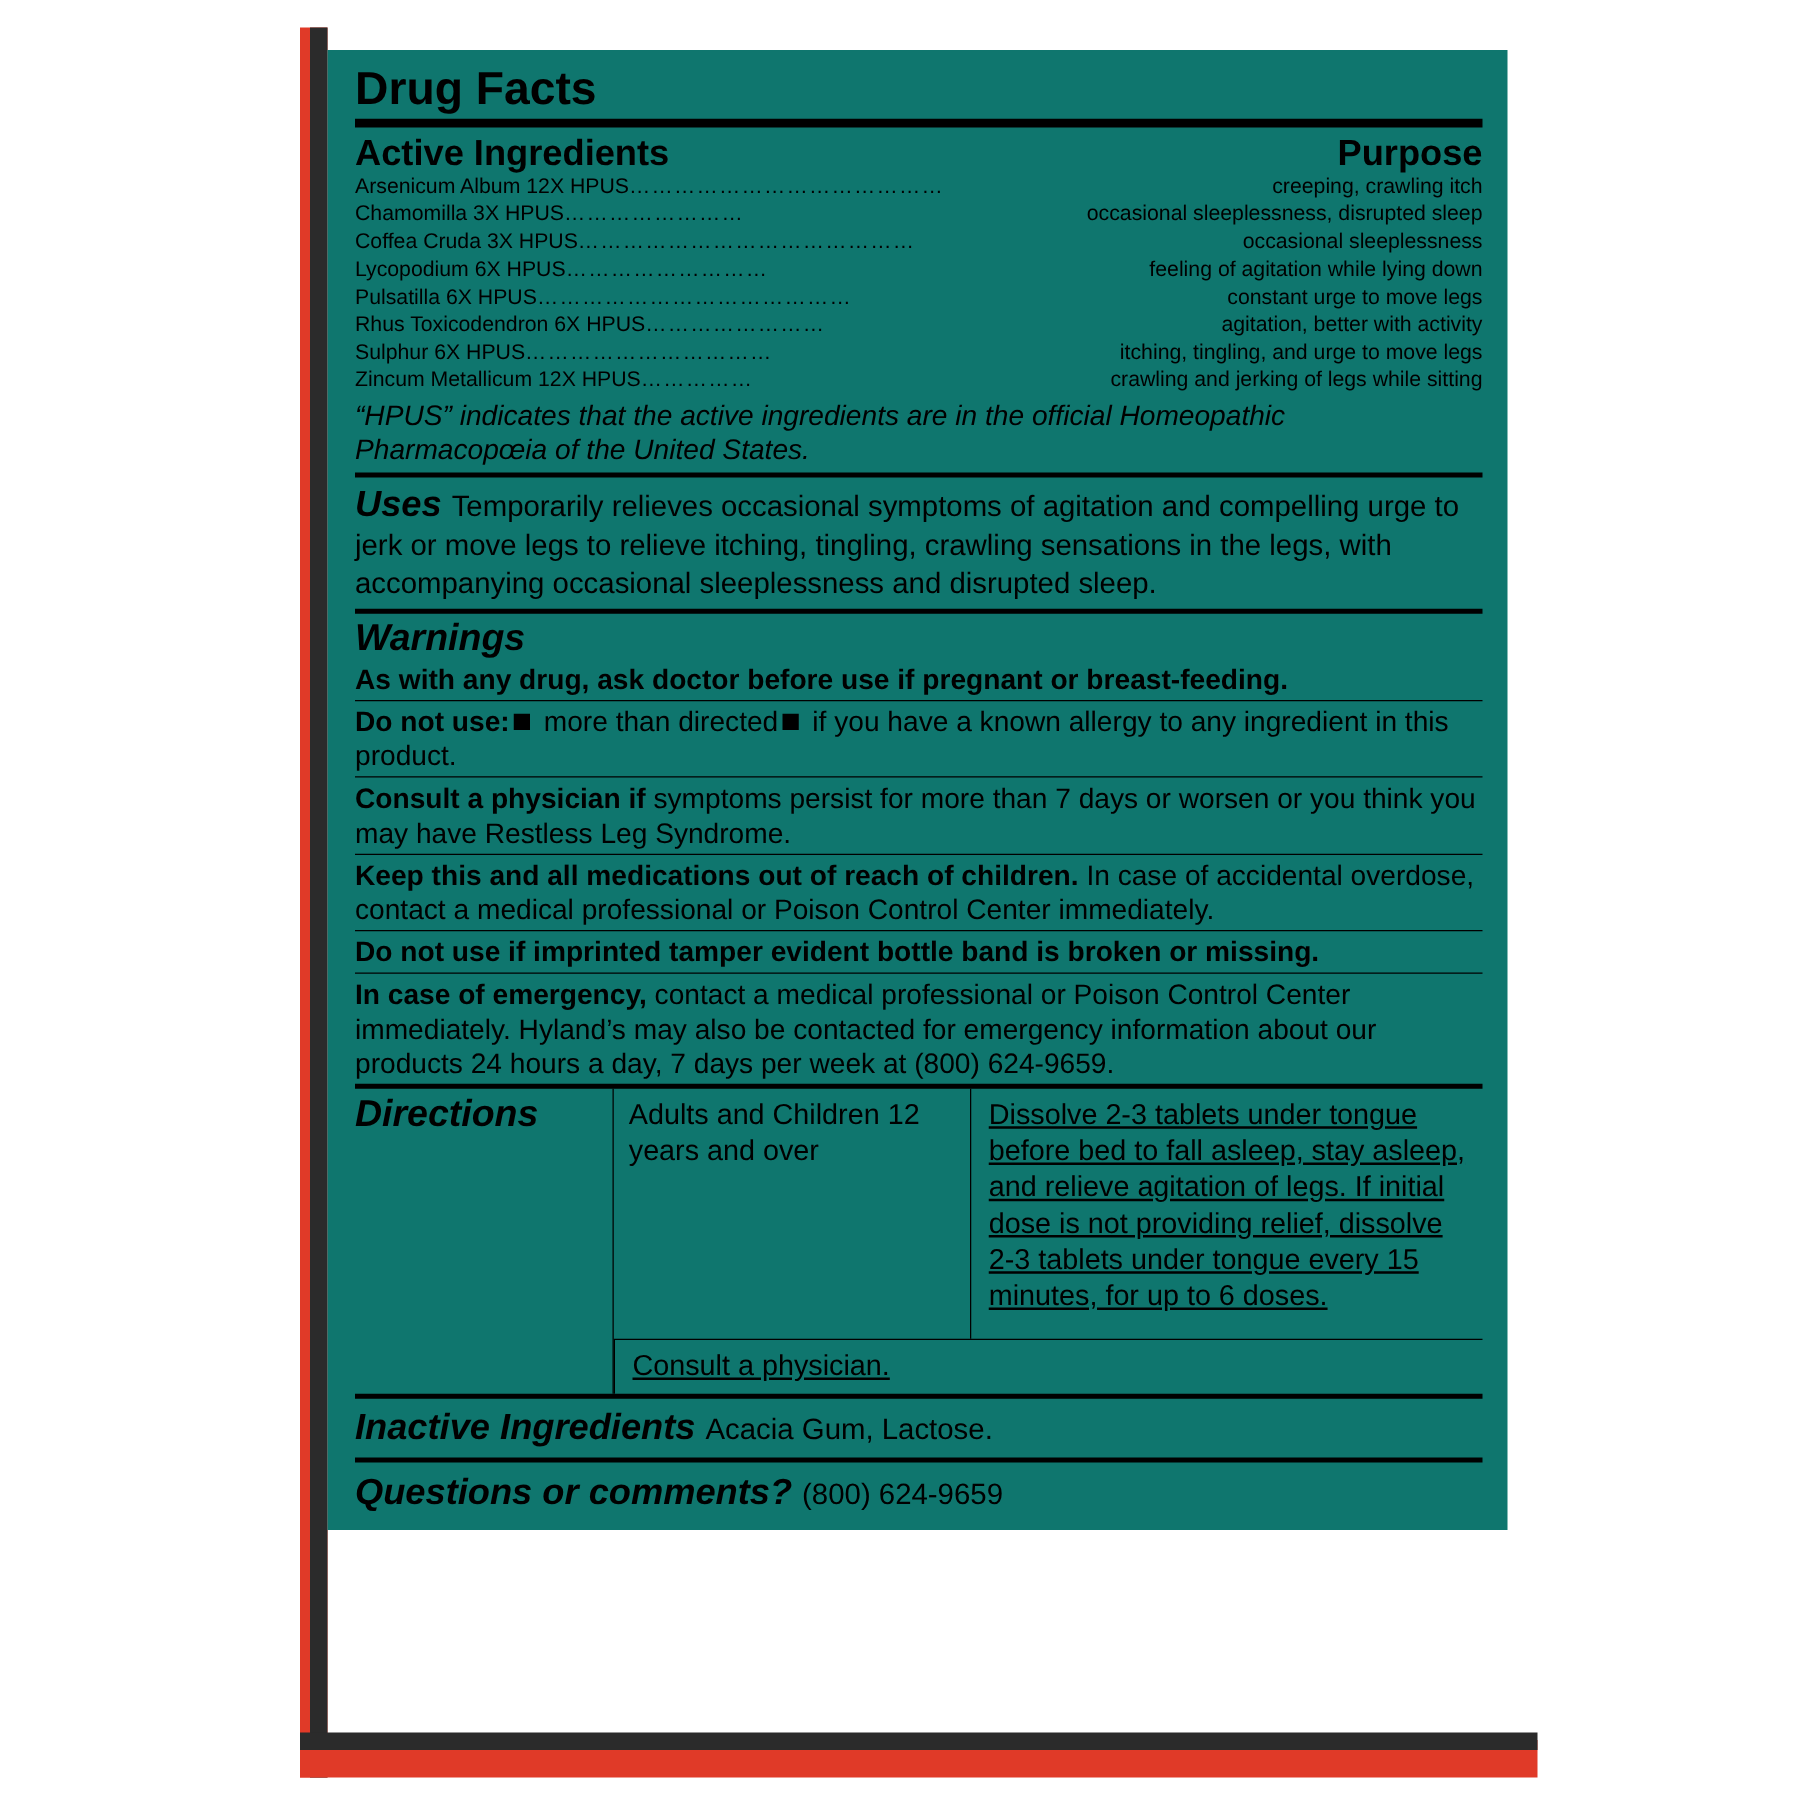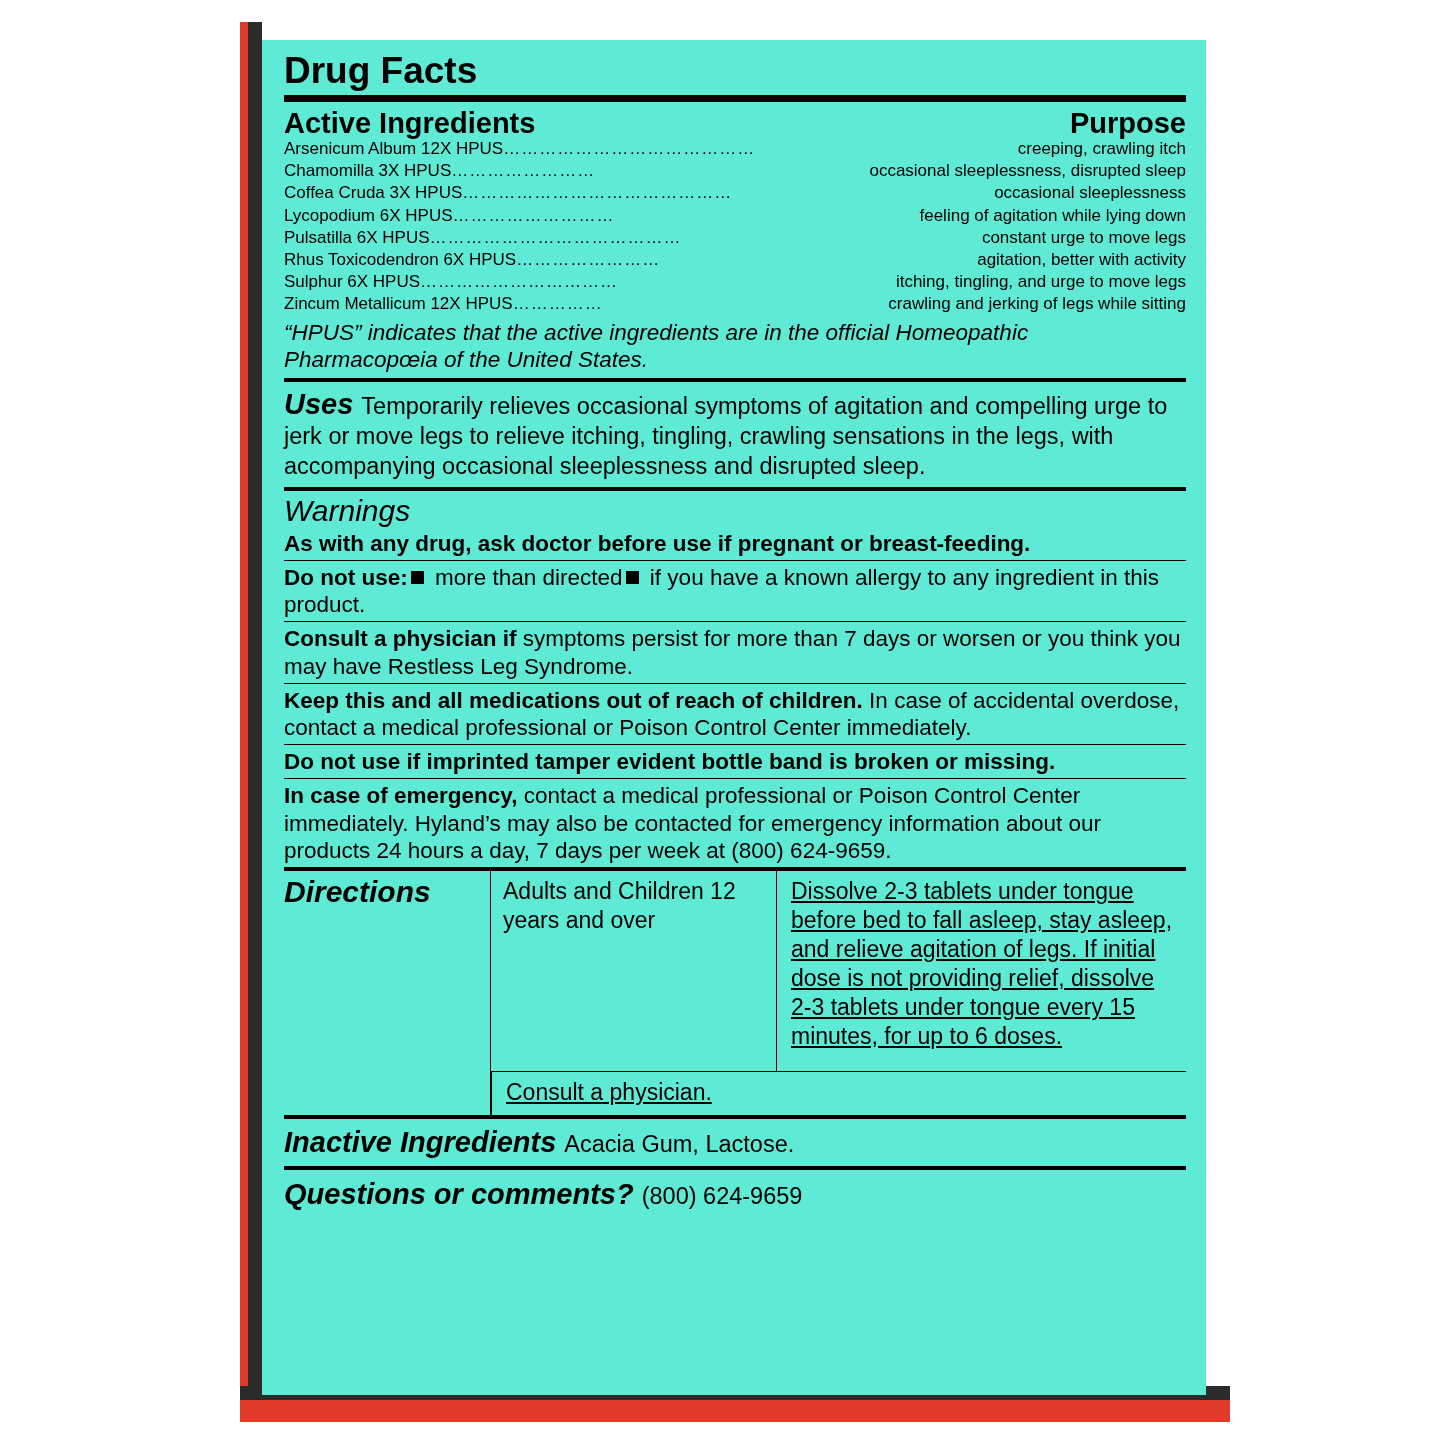--- a/index.html
+++ b/index.html
@@ -54,22 +54,22 @@
     width: 990px;
     height: 14px;
     background: #2b2b2b;
   }
 
   .facts {
     position: absolute;
     left: 262px;
     top: 40px;
     width: 944px;
-    height: 1355px;
-    background: #5eead4;
+    height: 1184px;
+    background: #0f766e;
     box-sizing: border-box;
     padding: 0 0 0 0;
   }
 
   .inner {
     padding: 6px 20px 4px 22px;
     box-sizing: border-box;
     height: 100%;
   }
 
@@ -139,21 +139,21 @@
   }
   .uses-label {
     font-size: 29px;
     font-weight: bold;
     font-style: italic;
     margin-right: 8px;
   }
 
   .warn-title {
     font-size: 30px;
-    font-weight: normal;
+    font-weight: bold;
     font-style: italic;
     line-height: 1.0;
     padding: 5px 0 1px 0;
   }
 
   .warn-item {
     font-size: 22.5px;
     line-height: 1.21;
     padding: 3px 0 3px 0;
   }

